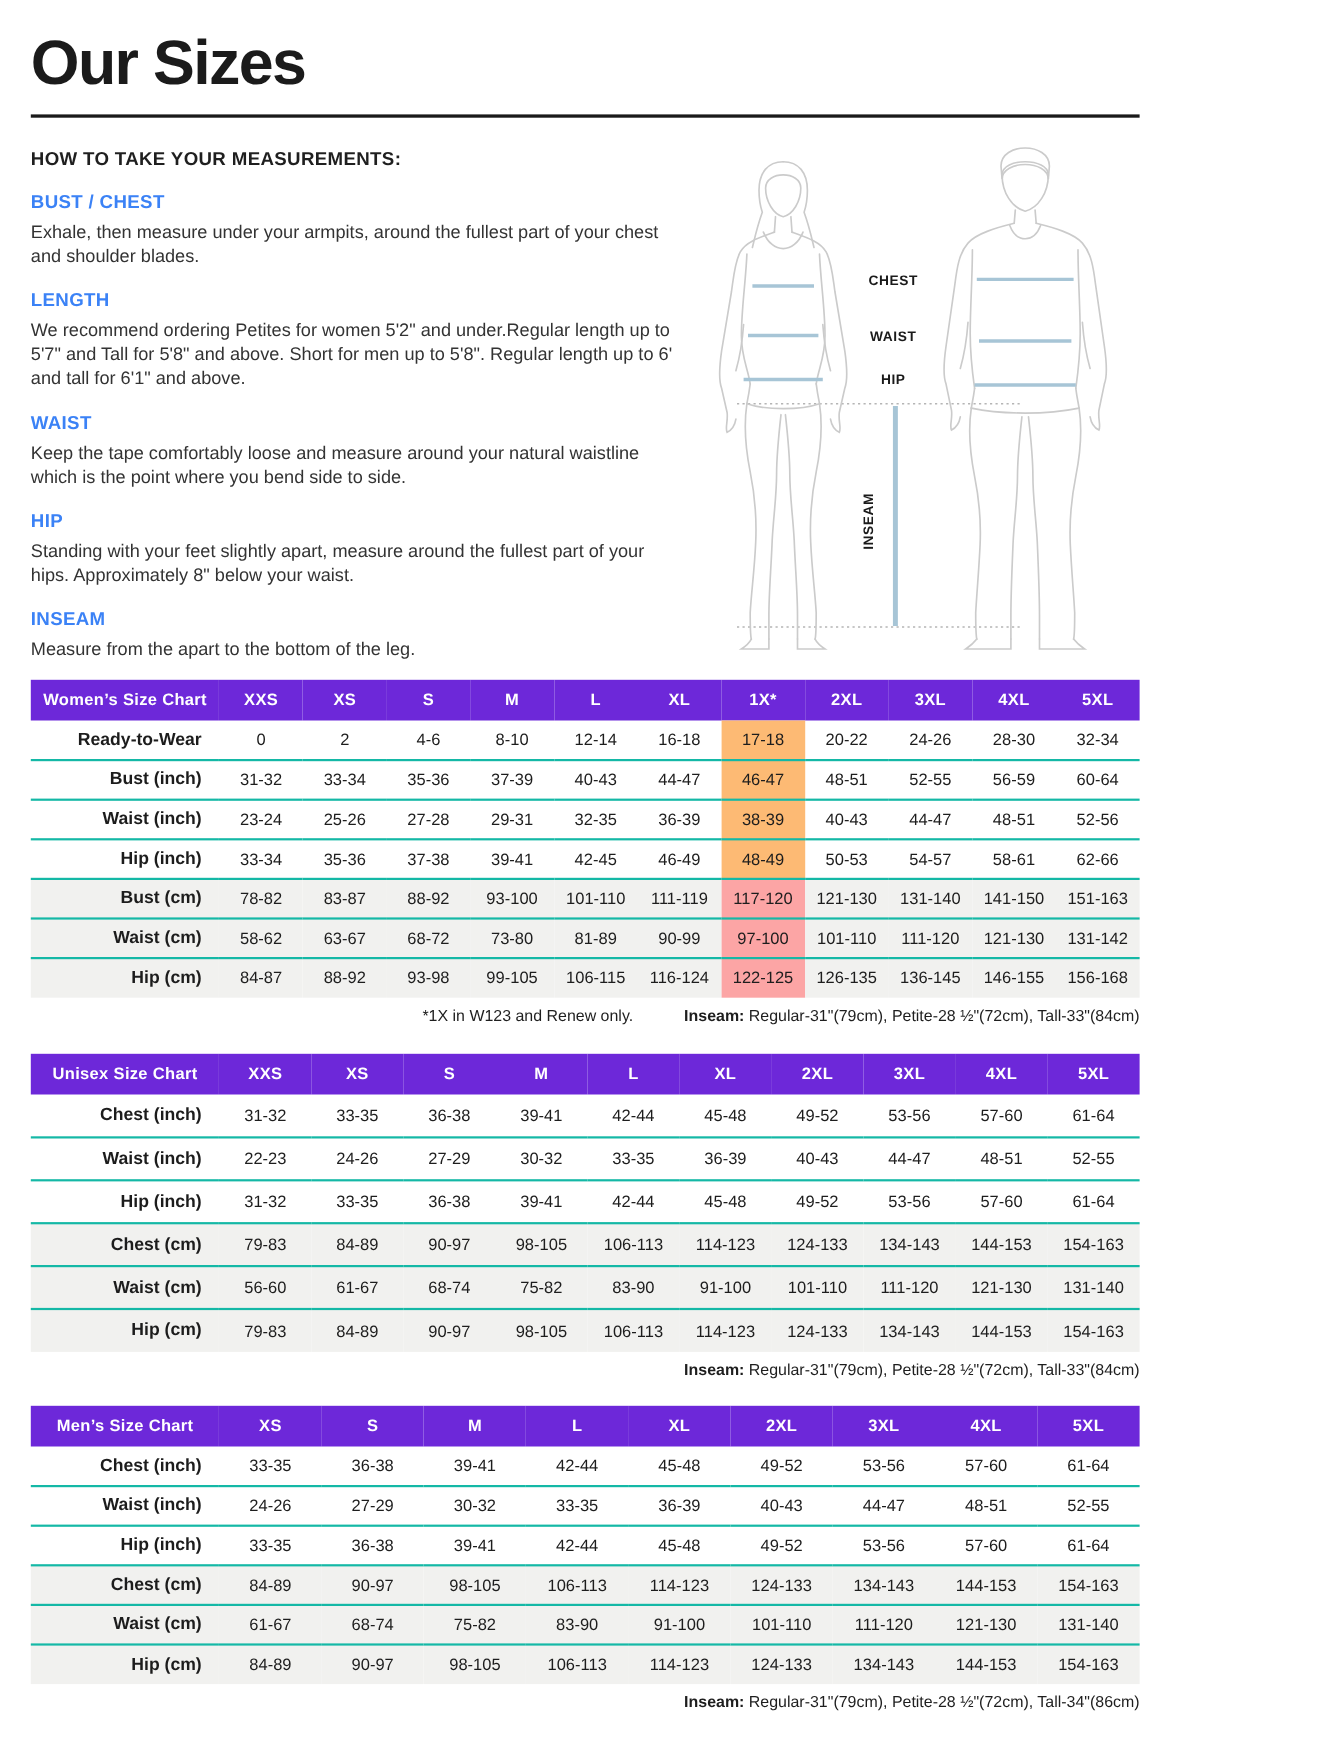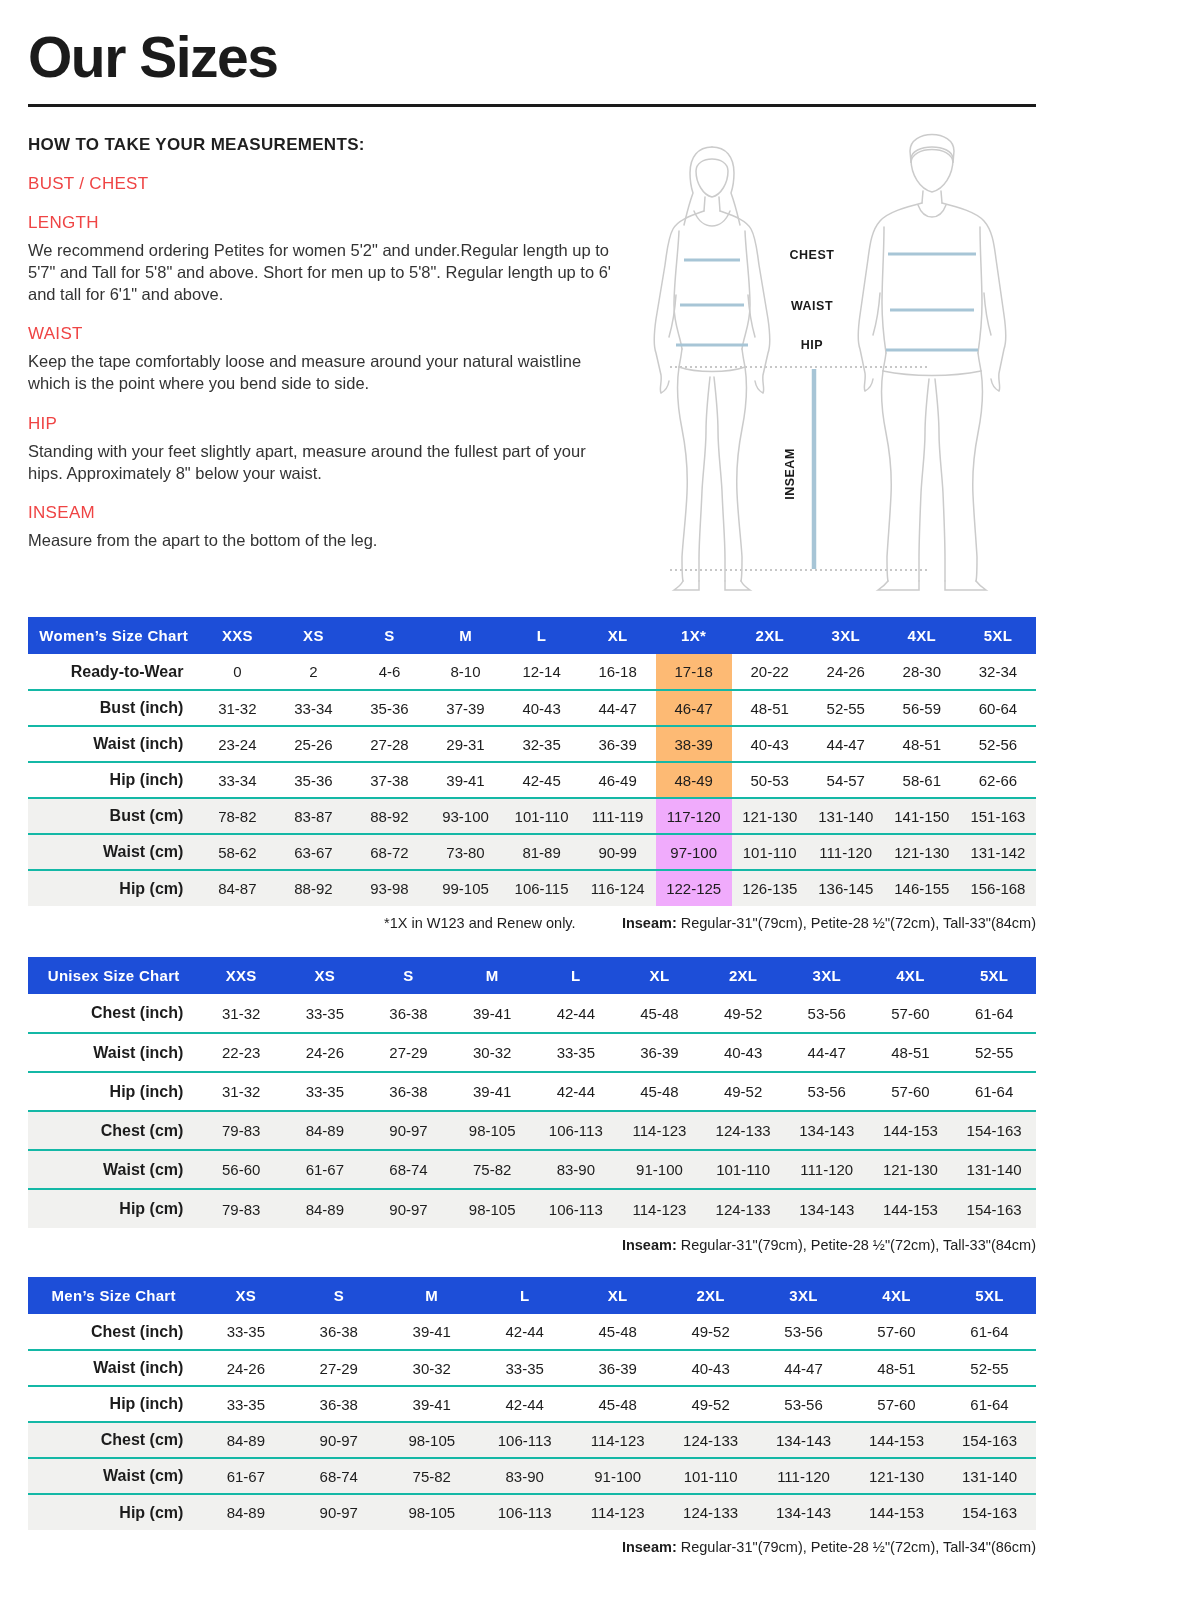--- a/index.html
+++ b/index.html
@@ -17,76 +17,77 @@
     font-size:57px; font-weight:800; letter-spacing:-1.5px;
     color:#1b1b1b;
   }
   .title-rule { border:none; border-top:3px solid #1a1a1a; margin-top:14px; }
 
   
   .intro { display:flex; margin-top:10px; }
   .instructions { width:726px; }
   .howto-heading { font-size:17px; font-weight:700; letter-spacing:.3px; color:#1f1f1f; margin-top:18px; }
   .section { margin-top:19px; }
-  .section-title { font-size:17px; font-weight:400; letter-spacing:.3px; color:#ef4444; }
+  .section-title { font-size:17px; font-weight:700; letter-spacing:.3px; color:#3b82f6; }
   .section-body { font-size:16.5px; line-height:1.34; color:#333; margin-top:6px; max-width:718px; }
 
   .diagram-wrap { width:414px; margin-left:auto; margin-top:2px; }
   .fig path { fill:none; stroke:#cbcbcb; stroke-width:1.5; stroke-linecap:round; }
   .measure { stroke:#a7c5d6; stroke-width:3; fill:none; }
   .inseam-line { stroke:#a7c5d6; stroke-width:4.5; fill:none; }
   .dotted { stroke:#b5b5b5; stroke-width:1.4; stroke-dasharray:2 3; fill:none; }
   .diagram-label { font:700 12.5px "Liberation Sans", sans-serif; fill:#1a1a1a; letter-spacing:.5px; }
 
   
   .table-section { margin-top:14px; }
   .table-section.gap-lg { margin-top:26px; }
   .table-section.gap-md { margin-top:24px; }
   table.size-table { width:100%; border-collapse:collapse; table-layout:fixed; }
   table.size-table col.label-col { width:17%; }
   table.size-table thead th {
-    background:#1d4ed8; color:#ffffff;
+    background:#6d28d9; color:#ffffff;
     font-size:15px; font-weight:700; letter-spacing:.3px;
     height:37px; text-align:center; vertical-align:middle;
   }
   table.size-table tbody tr { border-bottom:2px solid #14b8a6; }
   table.size-table tbody tr:last-child { border-bottom:none; }
   table.size-table tbody th.rowlabel {
     text-align:right; padding-right:16px;
     font-size:16px; font-weight:700; color:#1c1c1c; vertical-align:middle;
   }
   table.size-table tbody td {
     text-align:center; vertical-align:middle;
     font-size:15px; font-weight:500; color:#1d1d1d;
   }
   table.size-table tbody td, table.size-table tbody th { height:36px; }
   .tall table.size-table tbody td, .tall table.size-table tbody th { height:39px; }
   table.size-table tbody tr.shaded th, table.size-table tbody tr.shaded td { background:#f1f1ef; }
   table.size-table tbody td.hl { background:#fdba74; }
-  table.size-table tbody tr.shaded td.hl { background:#f0abfc; }
+  table.size-table tbody tr.shaded td.hl { background:#fca5a5; }
 
   .footnote { display:flex; align-items:flex-end; margin-top:9px; font-size:14.5px; color:#1e1e1e; }
   .footnote .star-note { margin-left:356px; }
   .footnote .inseam-note { margin-left:auto; }
   .footnote b { font-weight:700; }
 </style>
 </head>
 <body>
 
 <div class="page">
 
   <h1 class="page-title">Our Sizes</h1>
   <hr class="title-rule">
 
   <div class="intro">
     <div class="instructions">
       <div class="howto-heading">HOW TO TAKE YOUR MEASUREMENTS:</div>
 
       <div class="section">
         <div class="section-title">BUST / CHEST</div>
+        <div class="section-body">Exhale, then measure under your armpits, around the fullest part of your chest and shoulder blades.</div>
       </div>
       <div class="section">
         <div class="section-title">LENGTH</div>
         <div class="section-body">We recommend ordering Petites for women 5'2" and under.Regular length up to 5'7" and Tall for 5'8" and above. Short for men up to 5'8". Regular length up to 6' and tall for 6'1" and above.</div>
       </div>
       <div class="section">
         <div class="section-title">WAIST</div>
         <div class="section-body">Keep the tape comfortably loose and measure around your natural waistline which is the point where you bend side to side.</div>
       </div>
       <div class="section">

